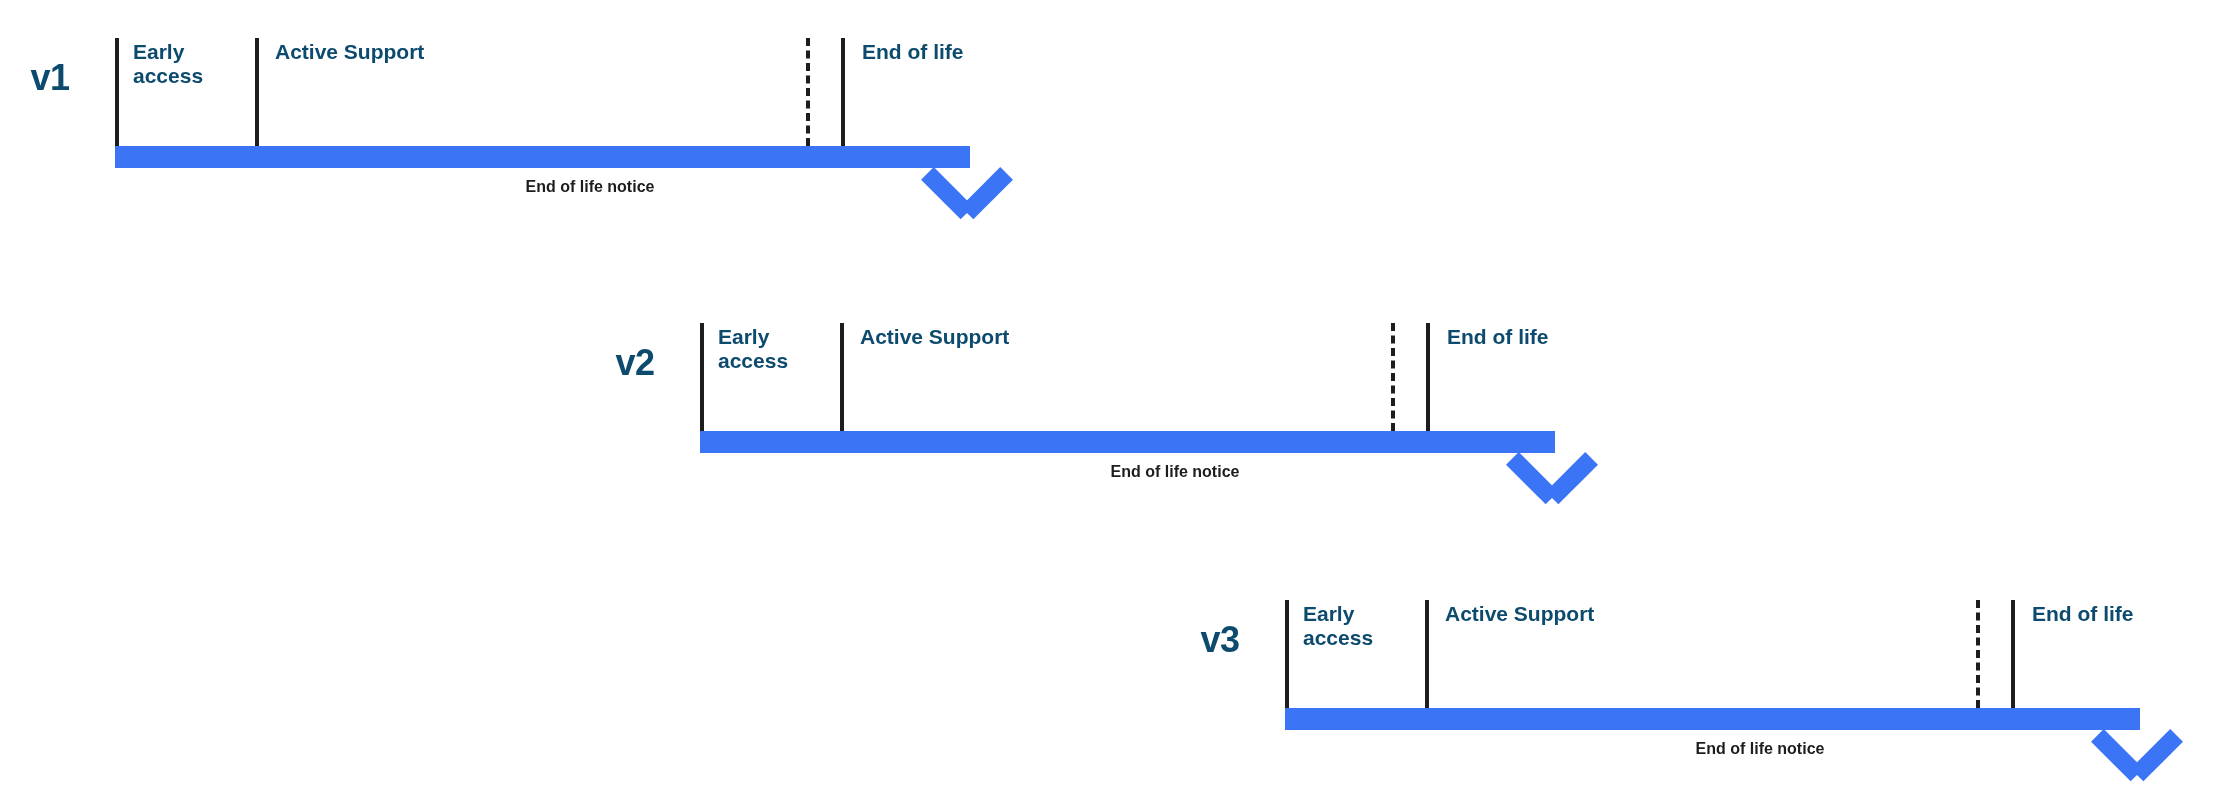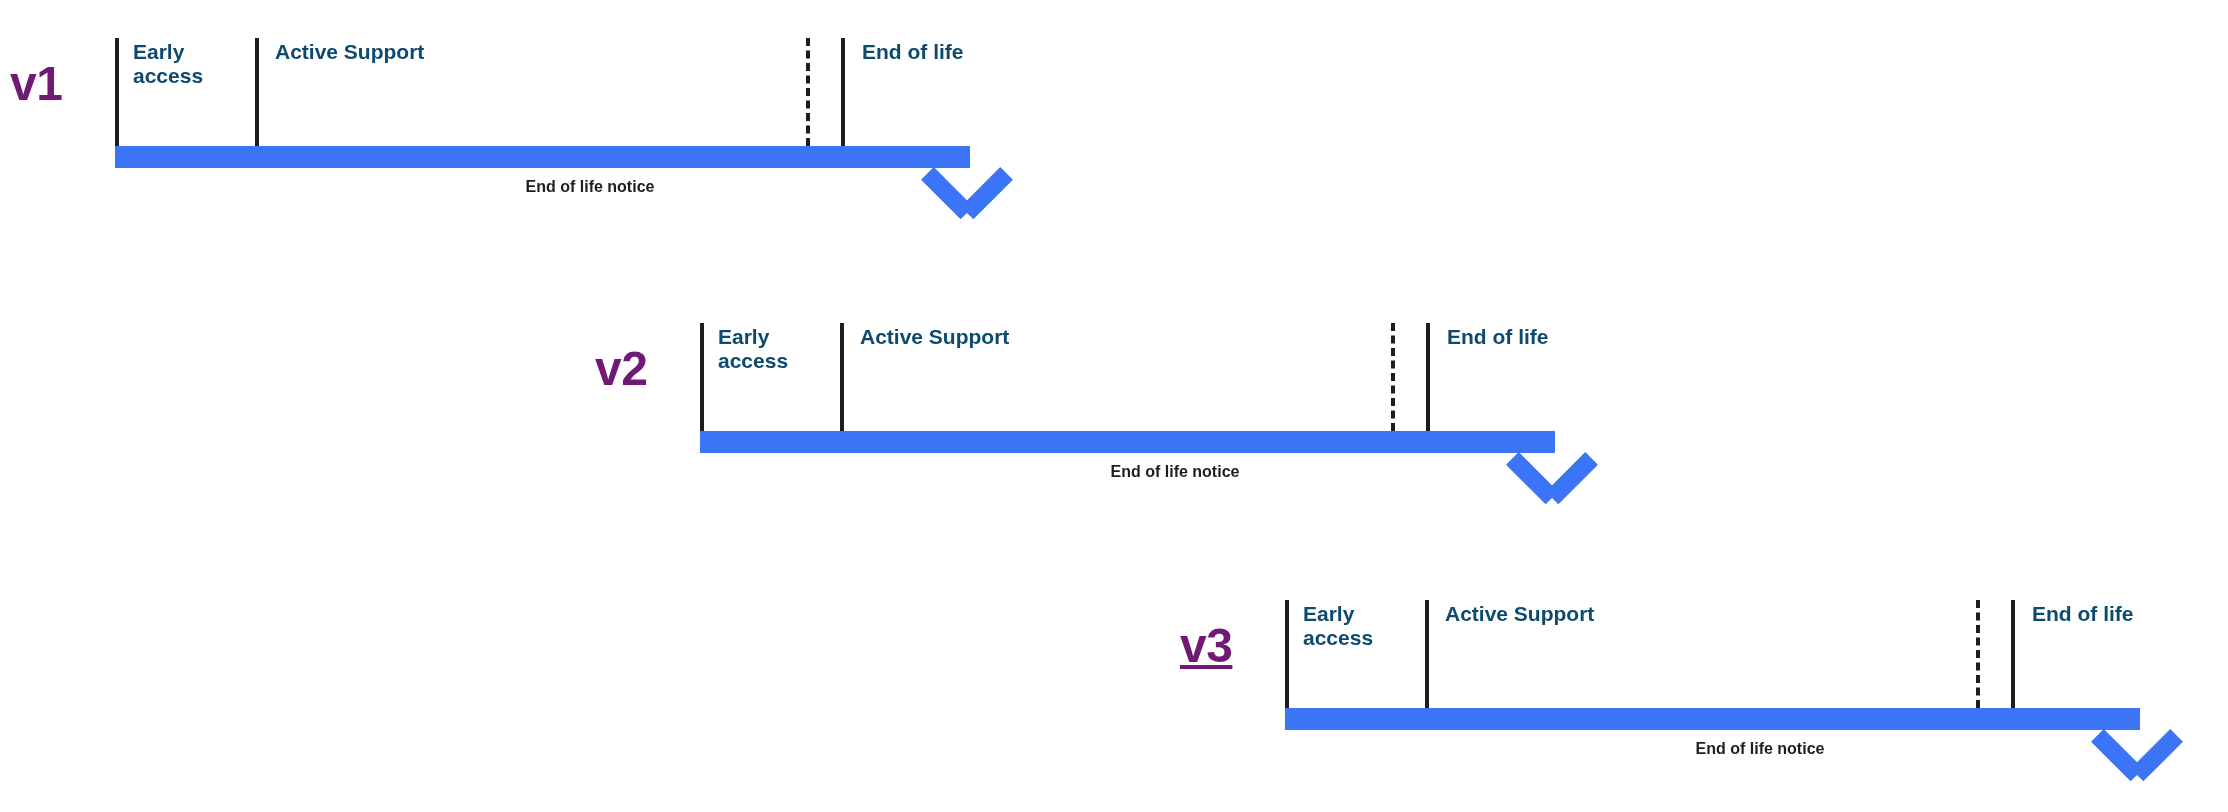--- a/index.html
+++ b/index.html
@@ -20,27 +20,27 @@
     overflow: hidden;
   }
 
   
   .timeline {
     position: absolute;
   }
 
   .version-label {
     position: absolute;
-    font-size: 48px;
+    font-size: 36px;
     font-weight: bold;
-    color: #701a75;
+    color: #0c4a6e;
     line-height: 1;
     letter-spacing: -0.5px;
     white-space: nowrap;
-    text-align: left;
+    text-align: center;
   }
 
   
   .divider {
     position: absolute;
     width: 4px;
     background: #1d1d1f;
   }
 
   
@@ -160,21 +160,21 @@
     <div class="arrowhead" style="left:958px; top:157px;">
       <span class="up"></span>
       <span class="down"></span>
     </div>
 
     <div class="notice-label" style="left:460px; top:178px; width:260px;">End of life notice</div>
   </div>
 
   <div class="timeline" style="left:1170px; top:562px; width:1050px; height:230px;">
 
-    <div class="version-label" style="left:10px; top:60px; width:80px;text-decoration:underline;">v3</div>
+    <div class="version-label" style="left:10px; top:60px; width:80px;">v3</div>
 
     <div class="divider" style="left:115px; top:38px; height:108px;"></div>
 
     <div class="phase-label" style="left:133px; top:40px; width:110px;">Early
 access</div>
 
     <div class="divider" style="left:255px; top:38px; height:108px;"></div>
 
     <div class="phase-label" style="left:275px; top:40px; width:260px;">Active Support</div>
 

